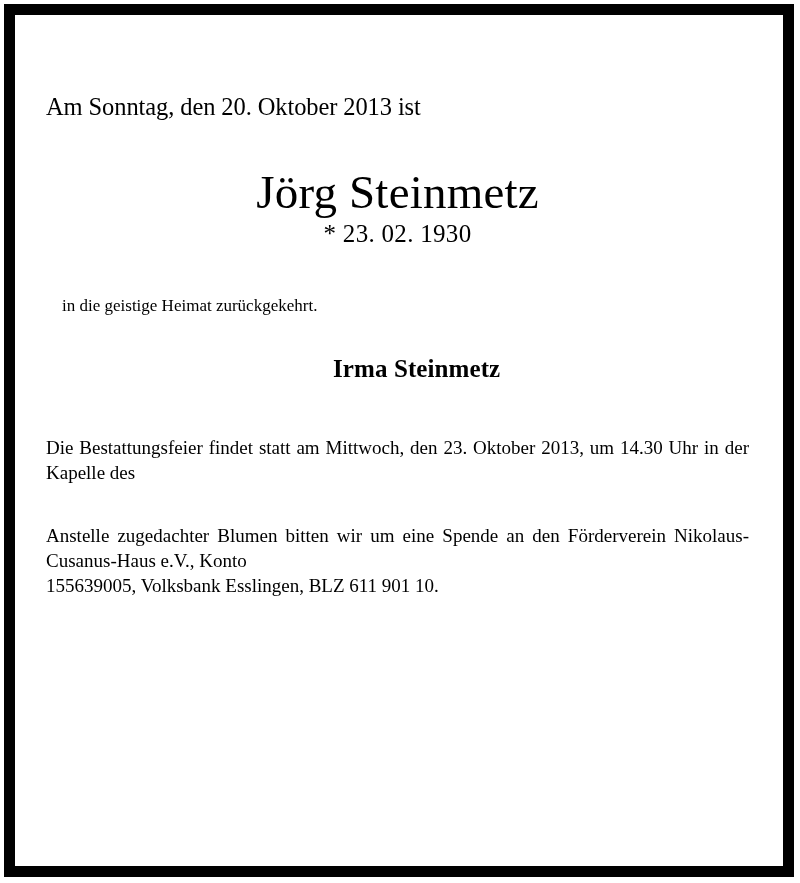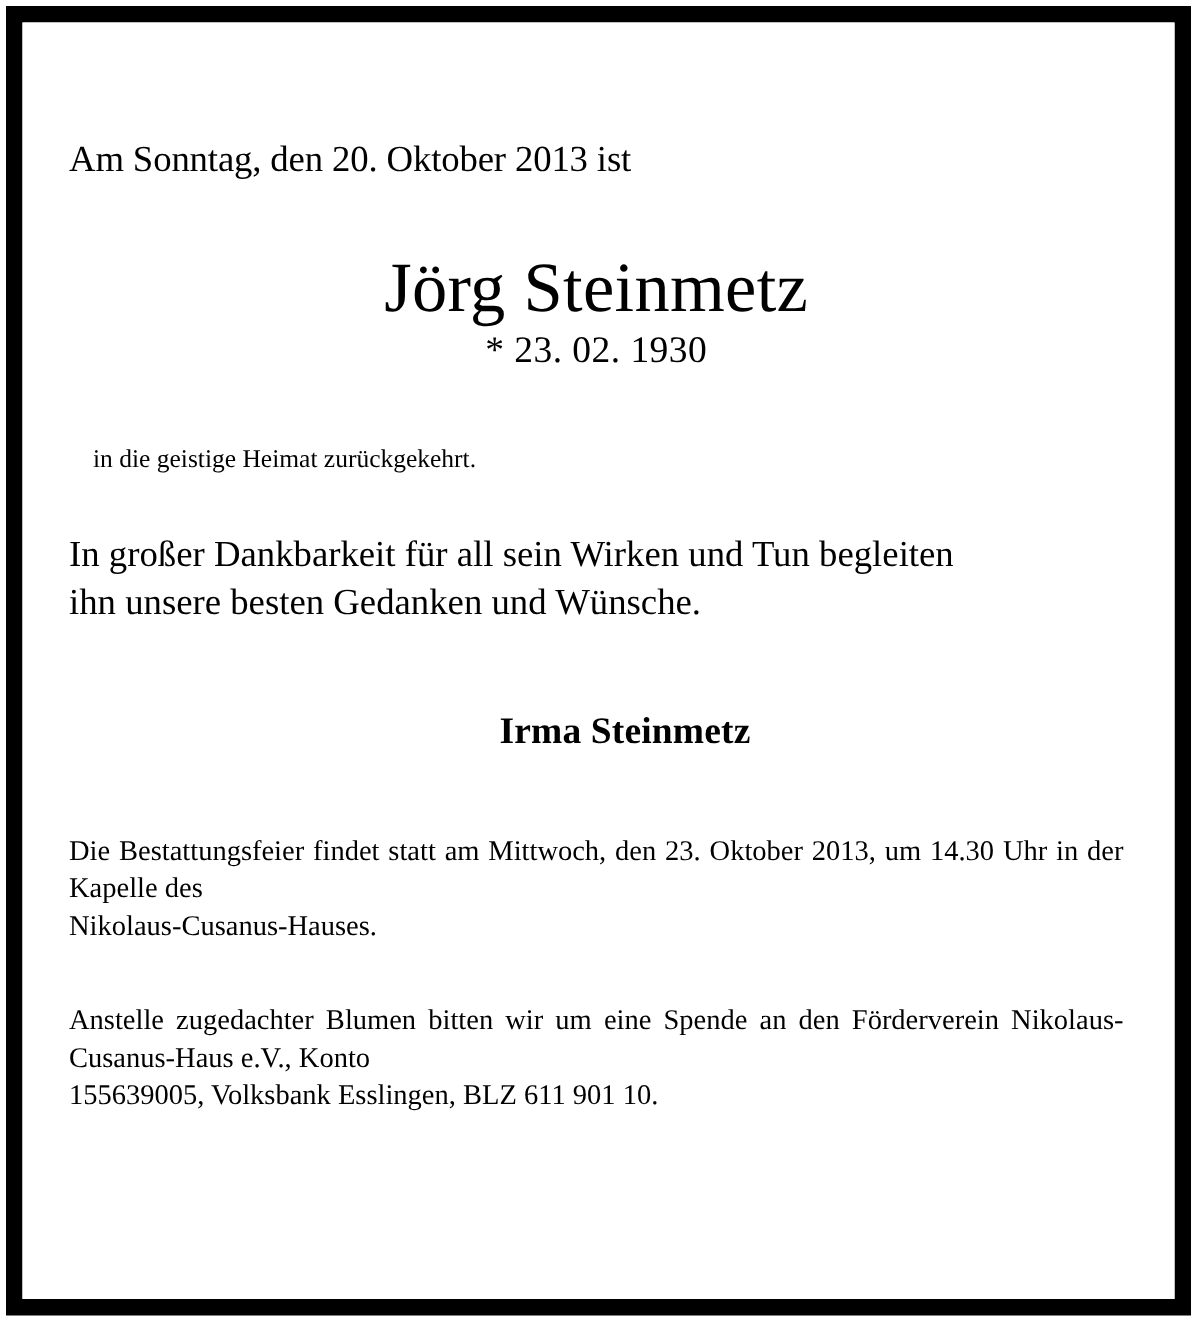--- a/index.html
+++ b/index.html
@@ -137,33 +137,28 @@
       <div class="notice-body">
 
         <p class="intro-line">Am Sonntag, den 20. Oktober 2013 ist</p>
 
         <h1 class="deceased-name">Jörg Steinmetz</h1>
 
         <p class="birth-date">* 23. 02. 1930</p>
 
         <p class="return-line">in die geistige Heimat zurückgekehrt.</p>
 
-        <p class="gratitude-par">
-          <span>In großer Dankbarkeit für all sein Wirken und Tun begleiten</span>
-          <span class="last-line">ihn unsere besten Gedanken und Wünsche.</span>
-        </p>
 
         <div class="signature-block">
           <p class="survivor-name">Irma Steinmetz</p>
         </div>
 
         <p class="service-par">
           <span>Die Bestattungsfeier findet statt am Mittwoch, den</span>
           <span>23. Oktober 2013, um 14.30 Uhr in der Kapelle des</span>
-          <span class="last-line">Nikolaus-Cusanus-Hauses.</span>
         </p>
 
         <p class="donation-par">
           <span>Anstelle zugedachter Blumen bitten wir um eine Spende an</span>
           <span>den Förderverein Nikolaus-Cusanus-Haus e.V., Konto</span>
           <span class="last-line">155639005, Volksbank Esslingen, BLZ 611 901 10.</span>
         </p>
 
       </div>
     </div>

